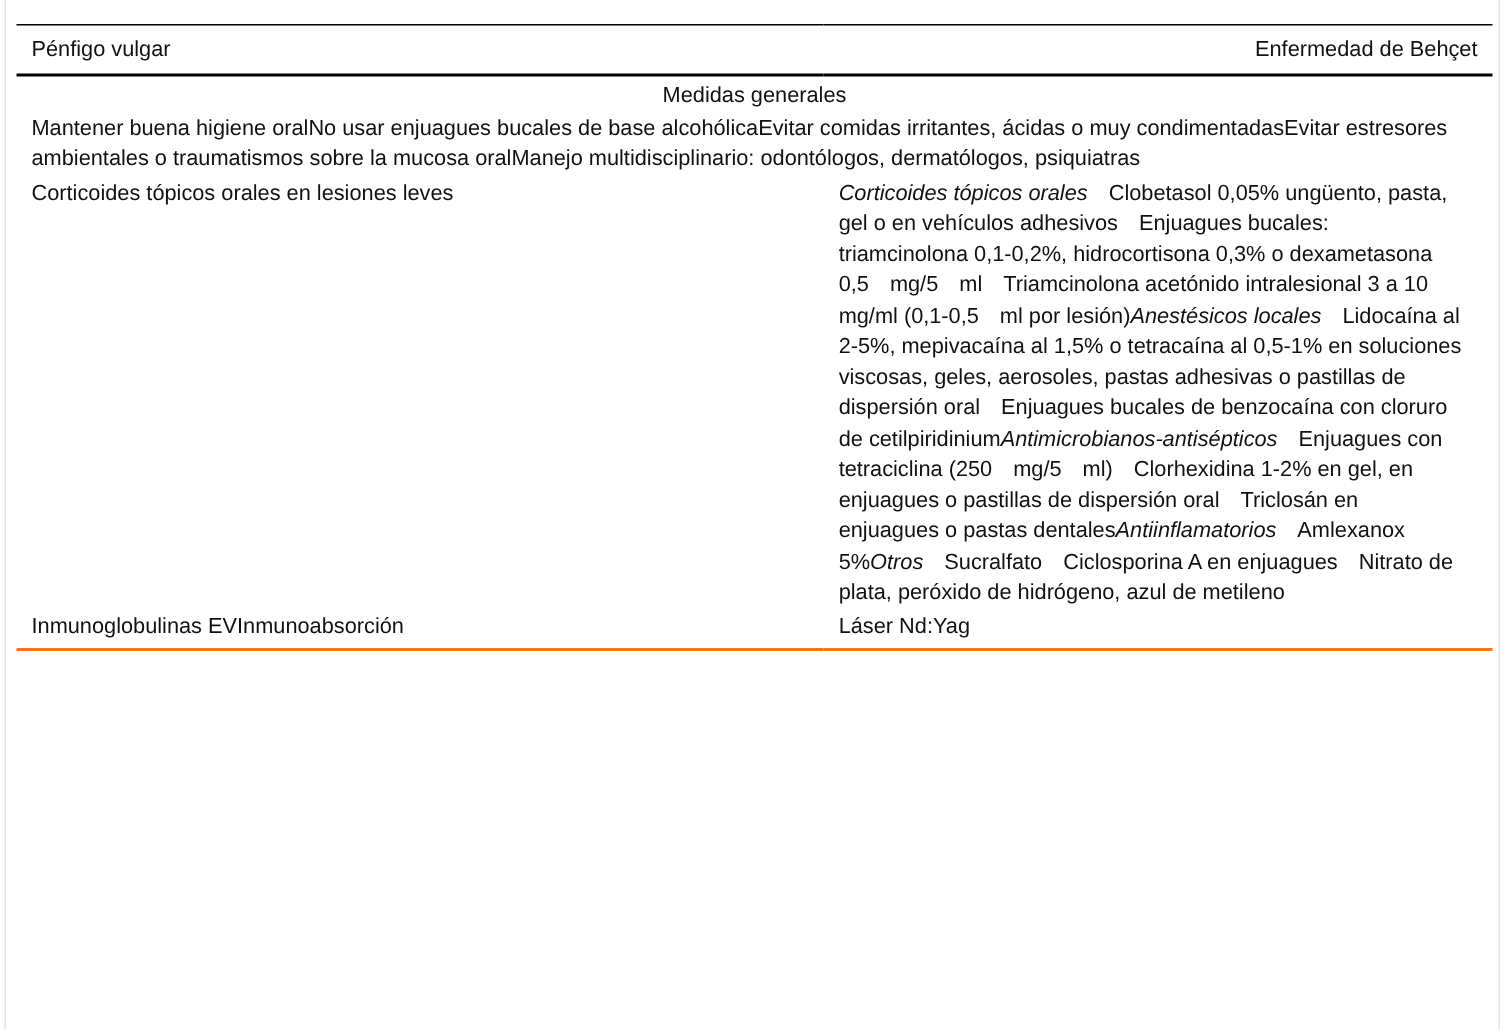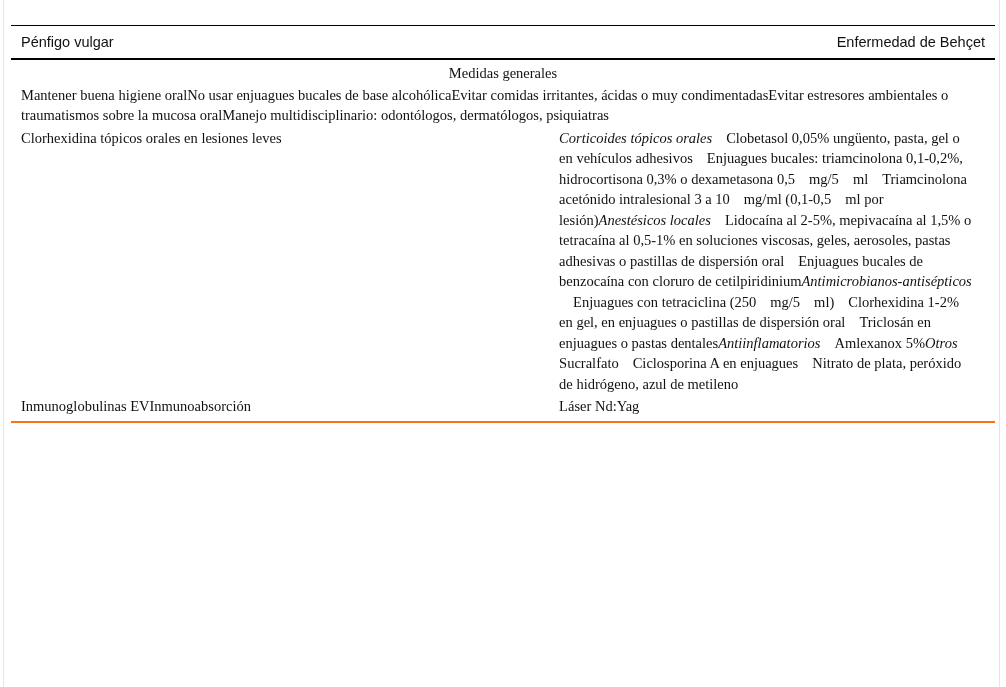--- a/index.html
+++ b/index.html
@@ -22,40 +22,39 @@
       top: 0;
       width: 997px;
       height: 687px;
       border-left: 1px solid #e6e6e6;
       border-right: 1px solid #e6e6e6;
       box-sizing: border-box;
     }
     table.data-table {
       position: absolute;
       left: 11px;
-      top: 25px;
+      top: 16px;
       width: 984px;
       border-collapse: collapse;
       line-height: 20.5px;
     }
     thead th {
       font-weight: normal;
       padding: 5px 10px 5px 10px;
       border-top: 1px solid #000000;
       border-bottom: 2px solid #000000;
       height: 22px;
       vertical-align: middle;
     }
     th.col-left { text-align: left; }
     th.col-right { text-align: right; }
     tbody td {
       padding: 1px 10px 1px 10px;
       vertical-align: top;
       text-align: left;
-      font-family: Liberation Serif, serif;
     }
     td.section {
       text-align: center;
       padding-top: 3px;
       padding-bottom: 0px;
     }
     td.left-cell { width: 511px; }
     td.right-cell { width: 410px; padding-right: 20px; }
     tbody tr.last td {
       border-bottom: 2px solid #f97316;
@@ -78,21 +77,21 @@
   </thead>
   <tbody>
     <tr>
       <td class="section" colspan="2">Medidas generales</td>
     </tr>
     <tr>
       <td colspan="2">Mantener buena higiene oralNo usar enjuagues bucales de base alcohólicaEvitar comidas irritantes, ácidas o muy condimentadasEvitar estresores ambientales o traumatismos sobre la mucosa oralManejo multidisciplinario: odontólogos, dermatólogos, psiquiatras</td>
     </tr>
 
     <tr>
-      <td class="left-cell">Clorhexidina tópicos orales en lesiones leves</td>
+      <td class="left-cell">Corticoides tópicos orales en lesiones leves</td>
       <td class="right-cell"><span class="it">Corticoides tópicos orales</span><span class="sp"></span><span>Clobetasol 0,05% ungüento, pasta, gel o en vehículos adhesivos</span><span class="sp"></span><span>Enjuagues bucales: triamcinolona 0,1-0,2%, hidrocortisona 0,3% o dexametasona 0,5</span><span class="sp"></span><span>mg/5</span><span class="sp"></span><span>ml</span><span class="sp"></span><span>Triamcinolona acetónido intralesional 3 a 10</span><span class="sp"></span><span>mg/ml (0,1-0,5</span><span class="sp"></span><span>ml por lesión)</span><span class="it">Anestésicos locales</span><span class="sp"></span><span>Lidocaína al 2-5%, mepivacaína al 1,5% o tetracaína al 0,5-1% en soluciones viscosas, geles, aerosoles, pastas adhesivas o pastillas de dispersión oral</span><span class="sp"></span><span>Enjuagues bucales de benzocaína con cloruro de cetilpiridinium</span><span class="it">Antimicrobianos-antisépticos</span><span class="sp"></span><span>Enjuagues con tetraciclina (250</span><span class="sp"></span><span>mg/5</span><span class="sp"></span><span>ml)</span><span class="sp"></span><span>Clorhexidina 1-2% en gel, en enjuagues o pastillas de dispersión oral</span><span class="sp"></span><span>Triclosán en enjuagues o pastas dentales</span><span class="it">Antiinflamatorios</span><span class="sp"></span><span>Amlexanox 5%</span><span class="it">Otros</span><span class="sp"></span><span>Sucralfato</span><span class="sp"></span><span>Ciclosporina A en enjuagues</span><span class="sp"></span><span>Nitrato de plata, peróxido de hidrógeno, azul de metileno</span></td>
     </tr>
 
 
     <tr class="last">
       <td class="left-cell">Inmunoglobulinas EVInmunoabsorción</td>
       <td class="right-cell">Láser Nd:Yag</td>
     </tr>
   </tbody>
 </table>

